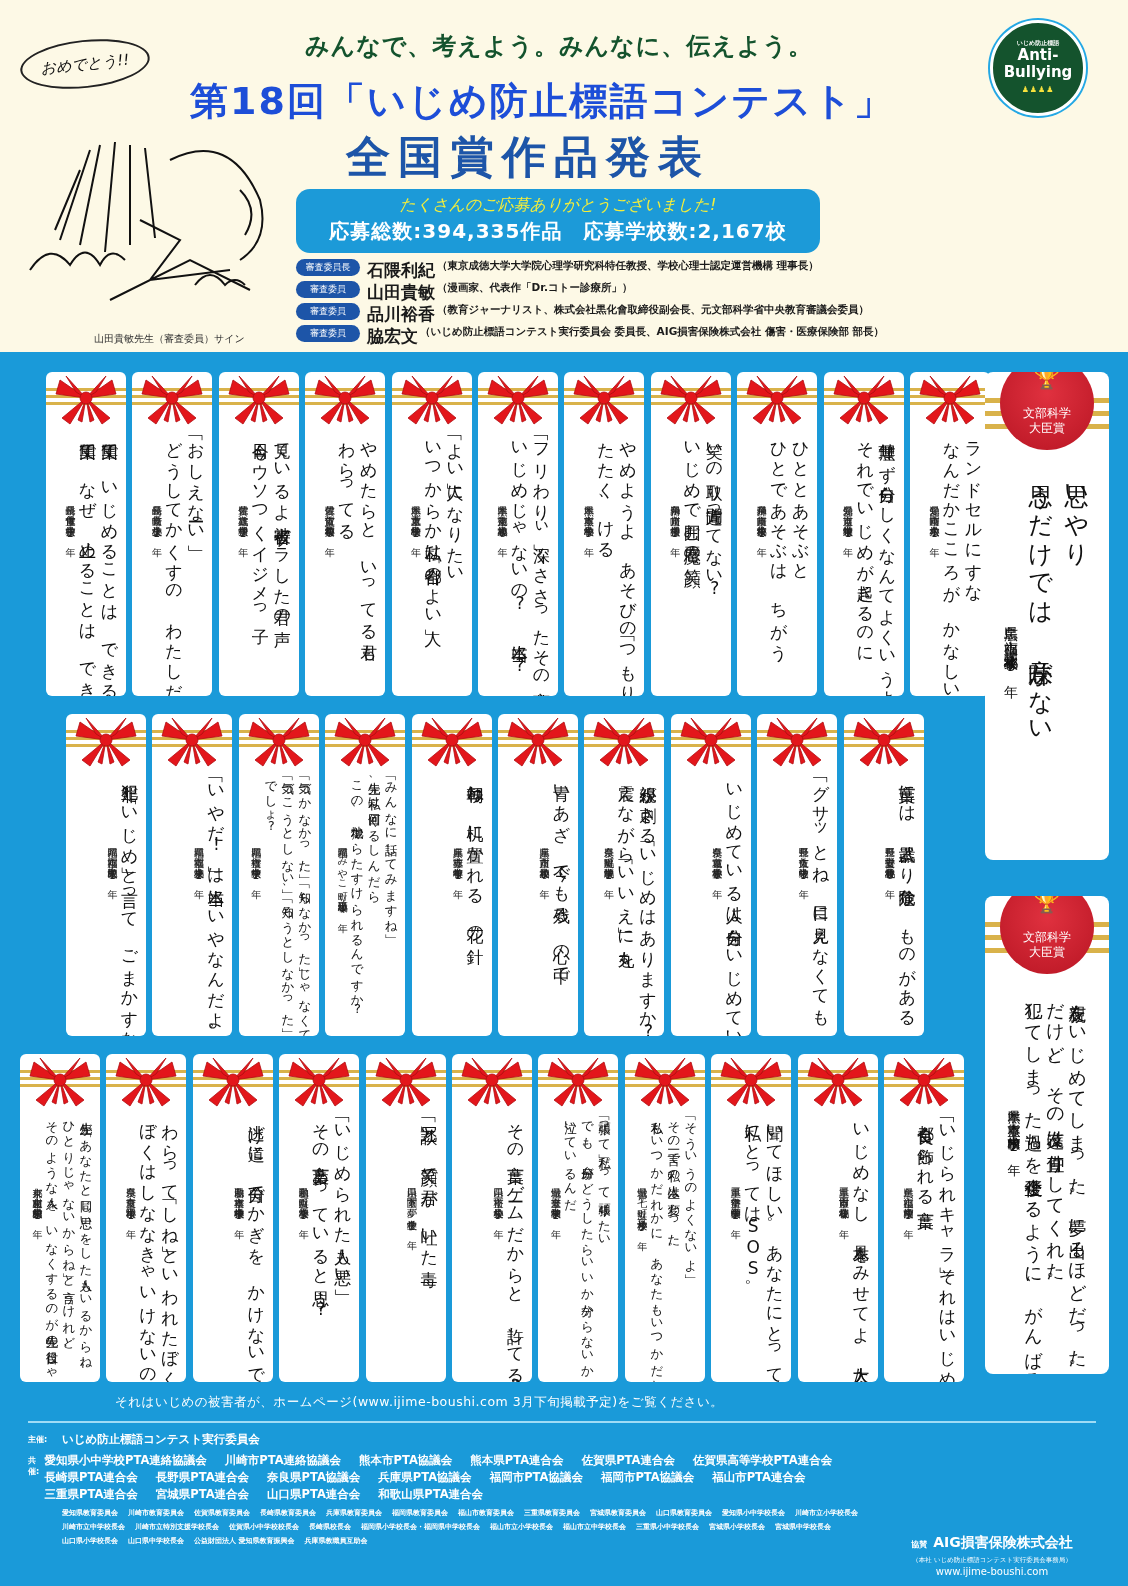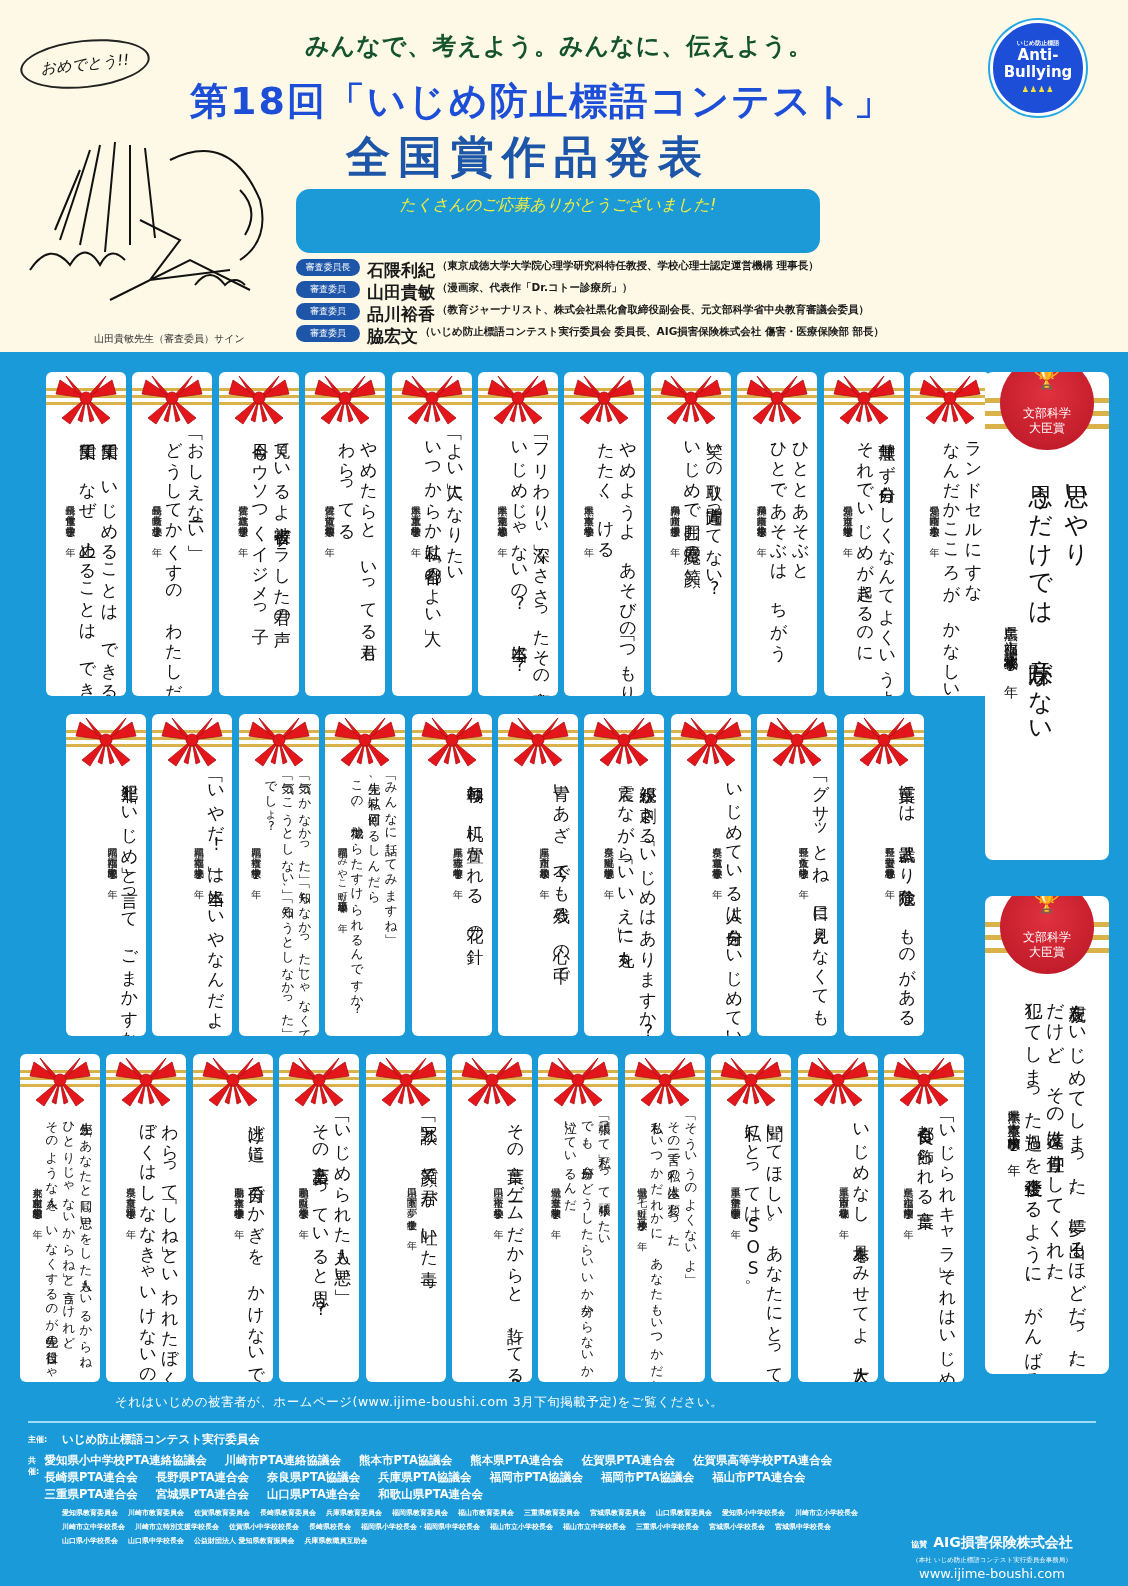--- a/index.html
+++ b/index.html
@@ -5,21 +5,21 @@
   * { box-sizing: border-box; margin: 0; padding: 0; }
   html, body { width: 1128px; height: 1586px; overflow: hidden; }
   body { font-family: "DejaVu Sans", "Liberation Sans", sans-serif; background: #1a9ad9; position: relative; }
   .header { position: absolute; left: 0; top: 0; width: 1128px; height: 352px; background: #fdf9e6; }
   .sketch { position: absolute; left: 20px; top: 30px; width: 260px; height: 290px; }
   .sketch-caption { position: absolute; left: 62px; top: 332px; font-size: 10px; color: #333; padding-left: 32px; }
   .bubble { position: absolute; left: 20px; top: 40px; width: 130px; height: 48px; border: 2px solid #222; border-radius: 50%; display: flex; align-items: center; justify-content: center; font-size: 15px; color: #111; font-style: italic; transform: rotate(-6deg); background: #fdf9e6; }
   .tagline { position: absolute; left: 305px; top: 30px; font-size: 24px; font-weight: bold; color: #14532d; letter-spacing: 1px; }
   .title1 { position: absolute; left: 190px; top: 76px; font-size: 38px; font-weight: bold; color: #1d4ed8; letter-spacing: 2px; }
   .title2 { position: absolute; left: 346px; top: 128px; font-size: 44px; font-weight: bold; color: #1d55a8; letter-spacing: 8px; }
-  .logo { position: absolute; left: 990px; top: 20px; width: 96px; height: 96px; border-radius: 50%; background: #1d4ed8; border: 3px solid #fff; box-shadow: 0 0 0 2px #24a8e4; color: #fff; font-weight: bold; display: flex; flex-direction: column; align-items: center; justify-content: center; font-size: 15px; line-height: 17px; text-align: center; }
+  .logo { position: absolute; left: 990px; top: 20px; width: 96px; height: 96px; border-radius: 50%; background: #14532d; border: 3px solid #fff; box-shadow: 0 0 0 2px #24a8e4; color: #fff; font-weight: bold; display: flex; flex-direction: column; align-items: center; justify-content: center; font-size: 15px; line-height: 17px; text-align: center; }
   .logo small { font-size: 6px; line-height: 8px; }
   .logo .people { font-size: 8px; letter-spacing: 1px; color: #f8e23c; }
   .thanks { position: absolute; left: 296px; top: 189px; width: 524px; height: 64px; background: #1c9ad8; border-radius: 14px; text-align: center; color: #fff; }
   .thanks .t1 { font-size: 16px; color: #f5ee3a; margin-top: 6px; font-style: italic; }
   .thanks .t2 { font-size: 20px; font-weight: bold; margin-top: 2px; letter-spacing: 1px; }
   .judges { position: absolute; left: 296px; top: 259px; width: 830px; }
   .judge { display: flex; align-items: flex-start; height: 22px; white-space: nowrap; }
   .judge .role { background: #1d55a8; color: #fff; font-size: 9px; border-radius: 9px; padding: 2px 7px; width: 64px; text-align: center; margin-right: 7px; }
   .judge .name { font-size: 17px; font-weight: bold; color: #1a1a1a; margin-right: 2px; }
   .judge .desc { font-size: 10.5px; color: #1a1a1a; font-weight: bold; }
@@ -47,21 +47,21 @@
   .sponsors { position: absolute; left: 28px; top: 1432px; width: 860px; color: #fff; font-size: 11px; }
   .sp-row { display: flex; gap: 4px; margin-bottom: 6px; }
   .sp-label { width: 30px; font-size: 8px; font-weight: bold; padding-top: 2px; }
   .sp-items { display: flex; flex-wrap: wrap; column-gap: 18px; row-gap: 2px; font-weight: bold; font-size: 11.5px; }
   .sp-items.tiny { font-size: 7px; column-gap: 10px; row-gap: 4px; font-weight: bold; width: 820px; }
   .sp-main { font-weight: bold; font-size: 11.5px; }
   .cooperation { position: absolute; left: 872px; top: 1534px; color: #fff; text-align: center; width: 240px; }
   .cooperation .co-label { font-size: 14px; font-weight: bold; }
   .cooperation .co-label span { font-size: 8px; margin-right: 6px; }
   .cooperation .co-sub { font-size: 6.5px; margin-top: 4px; }
-  .cooperation .co-url { font-size: 13px; margin-top: 1px; }
+  .cooperation .co-url { font-size: 10px; margin-top: 1px; }
 </style>
 </head>
 <body>
 
 <div class="header">
   <svg class="sketch" viewBox="0 0 260 290">
     <g fill="none" stroke="#111" stroke-width="2">
       <path d="M70 120 l-30 90 M80 115 l-20 100 M95 112 l-10 110 M110 115 l0 100 M125 118 l10 90 M60 140 l-25 60"></path>
       <path d="M150 130 q60 -30 90 40 q10 40 -20 60"></path>
       <path d="M120 190 l40 20 l-30 40 l80 -10 M90 270 l80 -40 l60 30"></path>
@@ -79,20 +79,21 @@
 
   <div class="logo">
     <small>いじめ防止標語</small>
     <span>Anti-</span>
     <span>Bullying</span>
     <span class="people">♟♟♟♟</span>
   </div>
 
   <div class="thanks">
     <div class="t1">たくさんのご応募ありがとうございました!</div>
+    <div class="t2">応募総数:394,335作品　応募学校数:2,167校</div>
   </div>
 
   <div class="judges">
     <div class="judge">
       <span class="role">審査委員長</span>
       <span class="name">石隈利紀</span>
       <span class="desc">（東京成徳大学大学院心理学研究科特任教授、学校心理士認定運営機構 理事長）</span>
     </div>
     <div class="judge">
       <span class="role">審査委員</span>

